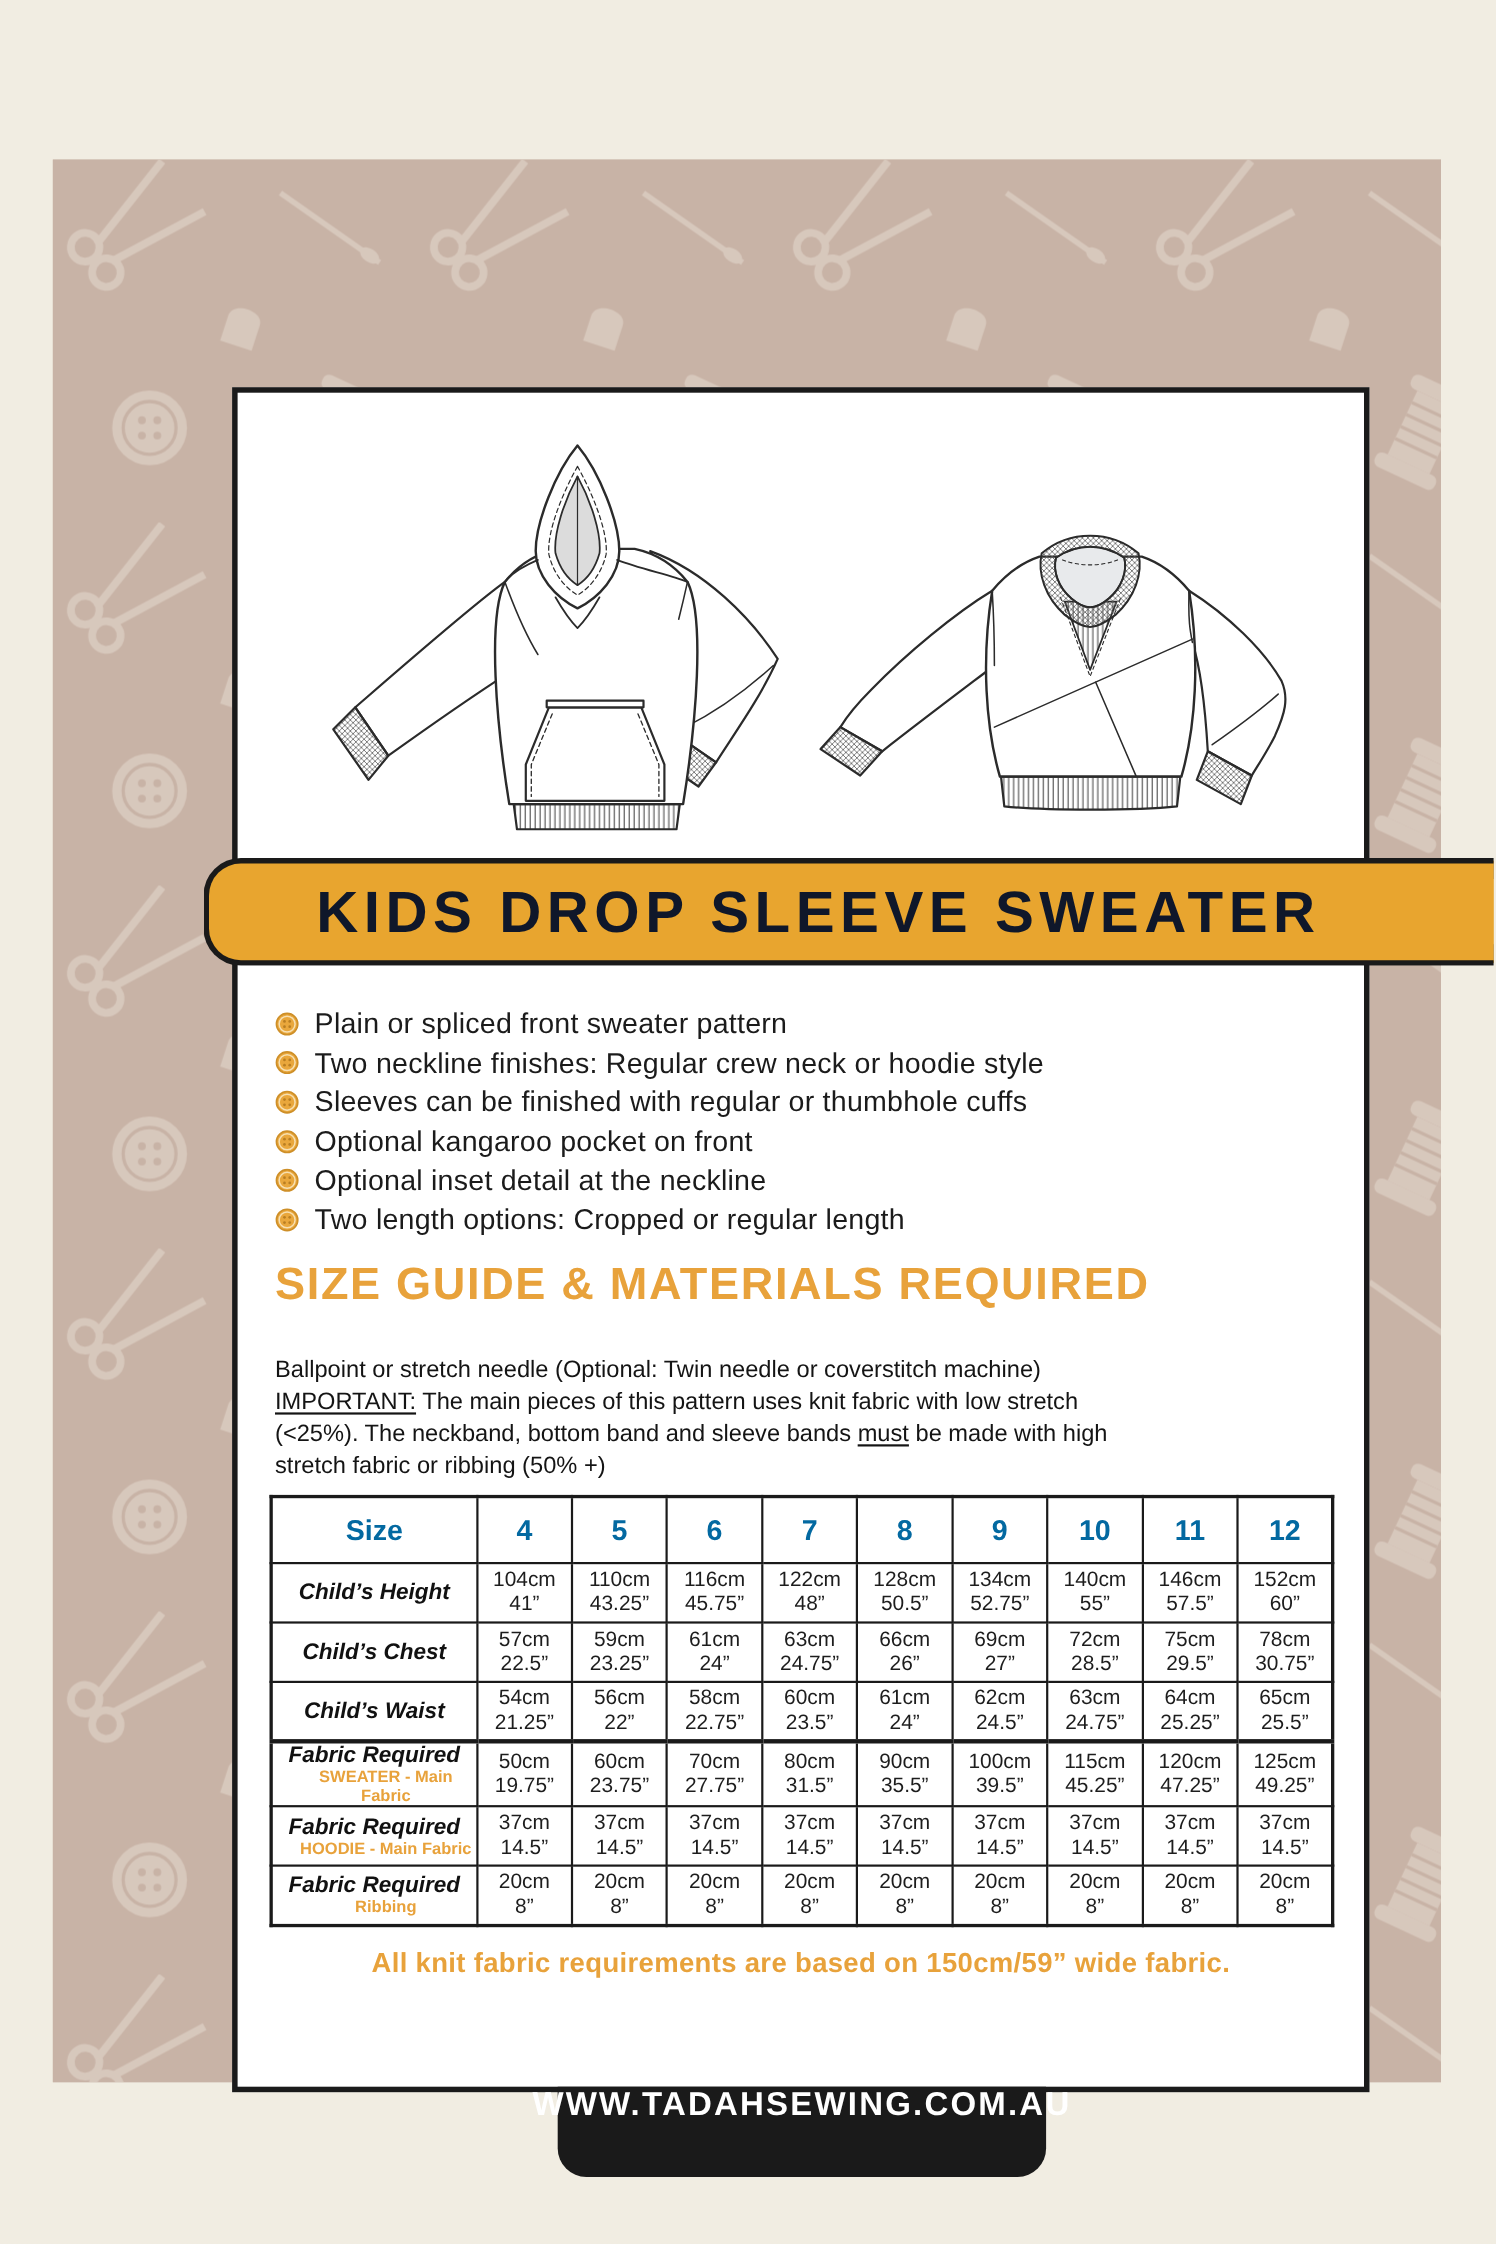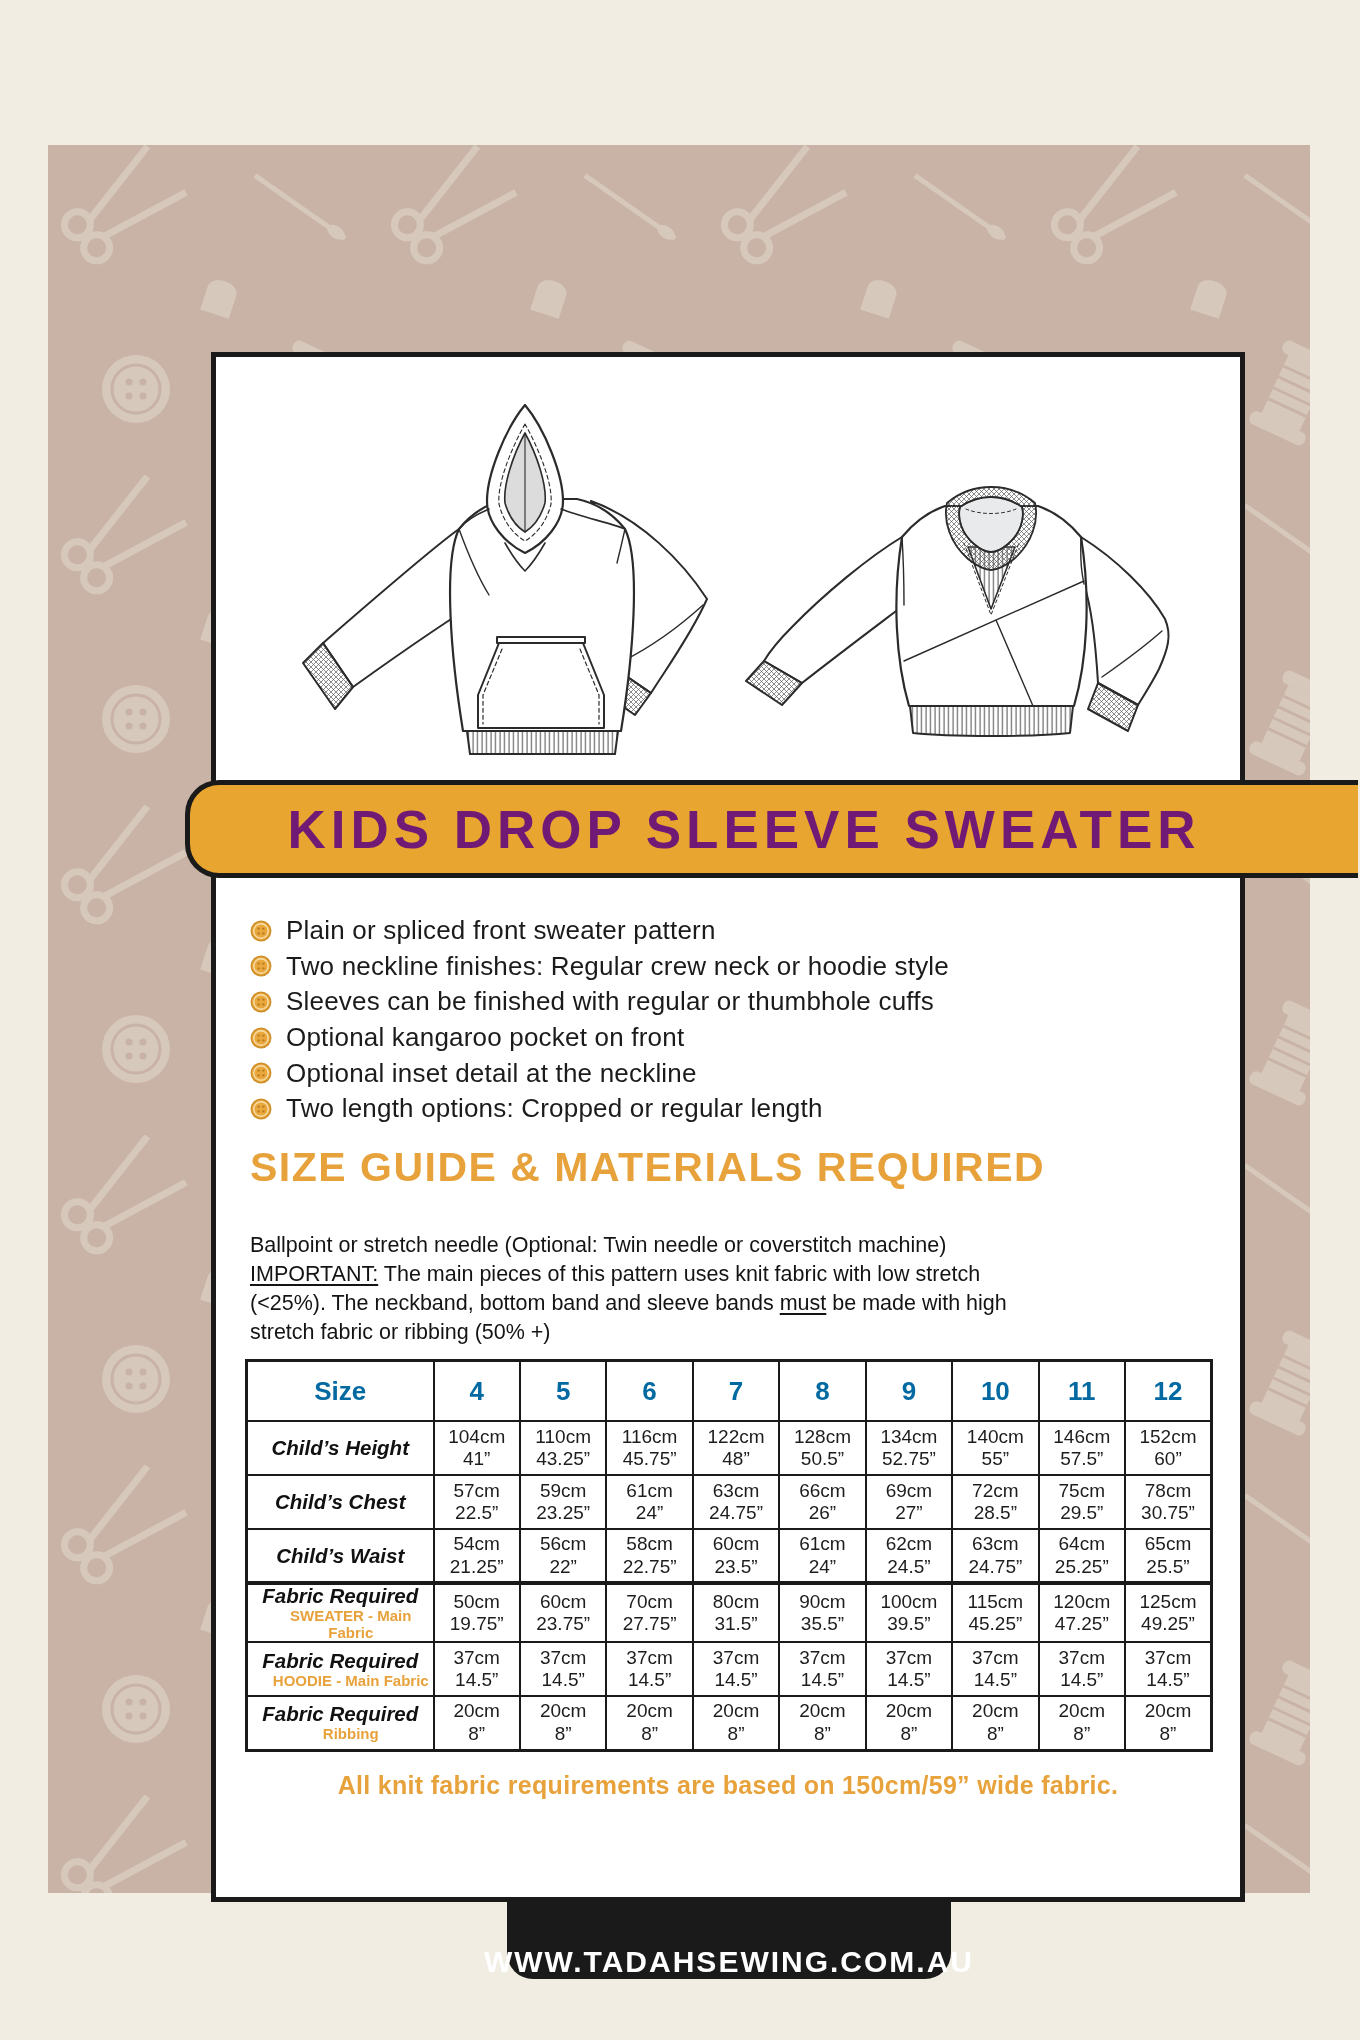--- a/index.html
+++ b/index.html
@@ -9,21 +9,21 @@
   .bg-pattern{position:absolute;left:0;top:0;}
   .card{position:absolute;left:163px;top:207px;width:1034px;height:1550px;background:#fff;
         border:5px solid #1A1A1A;box-sizing:border-box;}
   .drawing{position:absolute;}
   .hoodie-pos{left:75px;top:40px;}
   .sweater-pos{left:528px;top:122px;}
 
   .title-banner{position:absolute;left:137px;top:635px;width:1173px;height:98px;background:#E8A52F;
         border:5px solid #1A1A1A;border-right:none;border-radius:34px 0 0 34px;box-sizing:border-box;
         display:flex;align-items:center;justify-content:center;padding-right:60px;z-index:5;}
-  .title-banner span{font-size:53px;font-weight:700;letter-spacing:5px;color:#701a75;white-space:nowrap;}
+  .title-banner span{font-size:53px;font-weight:700;letter-spacing:5px;color:#0f172a;white-space:nowrap;}
 
   .features{position:absolute;left:34px;top:556px;list-style:none;margin:0;padding:0;}
   .features li{display:flex;align-items:center;gap:14px;height:35.6px;}
   .features .bullet{width:22px;height:22px;flex:none;}
   .features .ftext{font-size:26px;color:#1b1b1b;letter-spacing:.2px;}
 
   .size-heading{position:absolute;left:34px;top:787px;margin:0;font-size:41px;font-weight:800;
         color:#E8A23B;letter-spacing:1.5px;}
   .intro{position:absolute;left:34px;top:874px;font-size:21.5px;line-height:29px;color:#141414;}
   .intro .u{text-decoration:underline;text-underline-offset:3px;}
@@ -35,21 +35,21 @@
   .size-table tbody tr{height:54px;}
   .size-table tbody th .row-label{font-size:20.5px;font-weight:800;color:#111;line-height:22px;font-style:italic;}
   .size-table tbody th .row-sublabel{font-size:15px;font-weight:800;color:#E8A23B;line-height:17px;padding-left:21px;}
   .size-table td .cm,.size-table td .in{font-size:19px;line-height:22.5px;color:#1d1d1d;}
   .size-table tbody tr:nth-child(4) th,.size-table tbody tr:nth-child(4) td{border-top-width:4px;}
 
   .note{position:absolute;left:0;top:1414px;width:100%;text-align:center;
         font-size:25px;font-weight:700;color:#E8A23B;letter-spacing:.3px;}
 
   .footer-bar{position:absolute;left:459px;top:1752px;width:444px;height:82px;background:#1A1A1A;
-        border-radius:0 0 26px 26px;display:flex;align-items:flex-end;justify-content:center;z-index:6;}
+        border-radius:0 0 26px 26px;display:flex;align-items:flex-start;justify-content:center;z-index:6;}
   .footer-bar span{color:#fff;font-size:30px;font-weight:700;letter-spacing:2px;white-space:nowrap;}
 </style>
 </head>
 <body>
 
 <div class="page">
 
   <div class="tan-panel">
     <svg class="bg-pattern" width="1262" height="1748">
       <defs>

